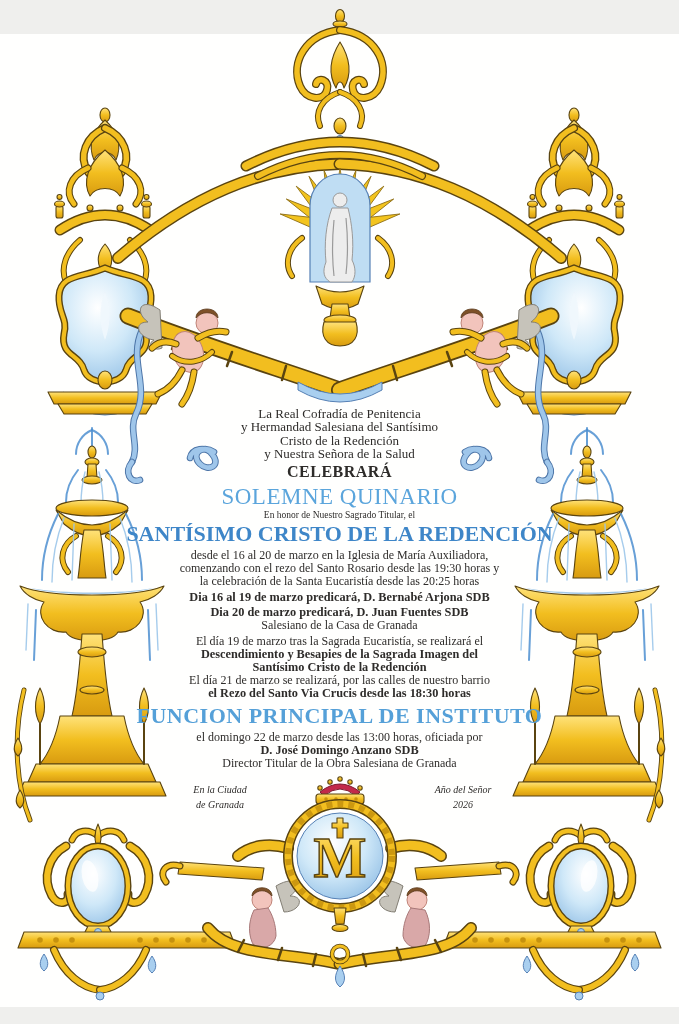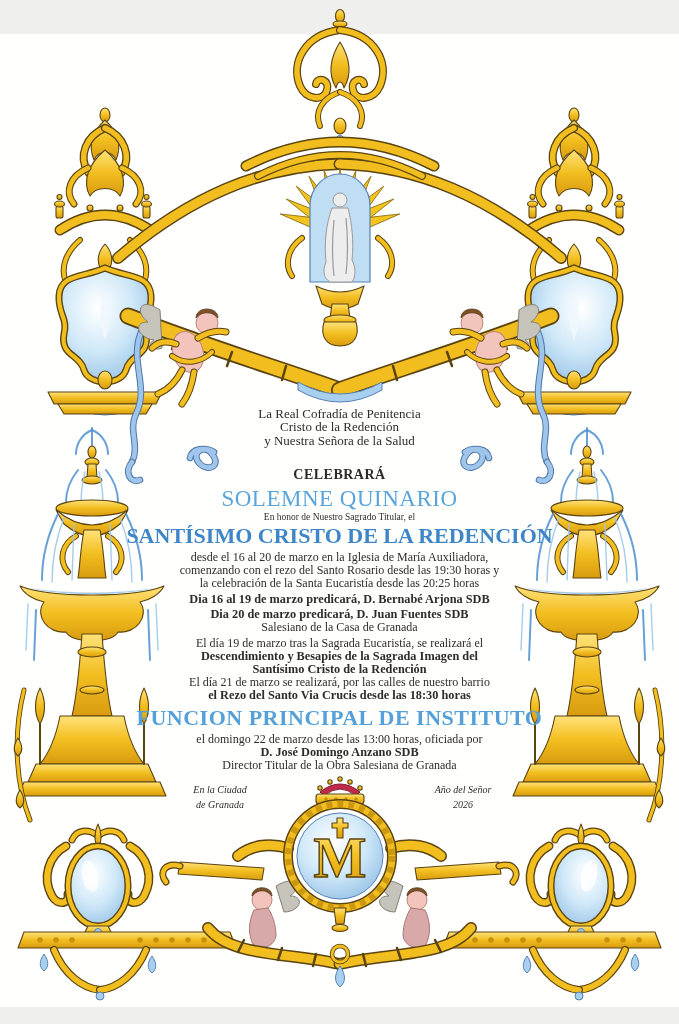--- a/index.html
+++ b/index.html
@@ -20,21 +20,21 @@
   .ribo{fill:none;stroke:#4E76A8;stroke-width:6.6;stroke-linecap:round;}
   .rib{fill:none;stroke:#9FC6EA;stroke-width:4.6;stroke-linecap:round;}
   .skin{fill:#F2C4BC;stroke:#C08478;stroke-width:1;}
   .wng{fill:#C6C3BA;stroke:#827E74;stroke-width:1;}
   .gray{fill:#EDEDED;stroke:#9a9a9a;stroke-width:1;}
 
   
   #text-block{position:absolute;z-index:2;top:407px;left:50%;transform:translateX(-50%);
               width:470px;text-align:center;color:var(--ink,#2e2c2a);}
   .org{font-size:13px;line-height:13.4px;}
-  .celebrara{font-size:14px;font-weight:bold;letter-spacing:.5px;margin-top:20px;font-family:Liberation Serif, serif;}
+  .celebrara{font-size:16px;font-weight:bold;letter-spacing:.5px;margin-top:2px;font-family:Liberation Serif, serif;}
   .title1{font-size:23px;font-weight:normal;letter-spacing:.5px;color:var(--title-blue-1,#5BA5DC);margin-top:3px;line-height:26px;}
   .honor{font-size:9.5px;line-height:10px;}
   .title2{font-size:22px;font-weight:bold;color:var(--title-blue-2,#3E86C8);line-height:25px;margin-top:1px;}
   .body-line{font-size:12px;line-height:13px;}
   .body-bold{font-size:12.3px;line-height:13px;font-weight:bold;}
   .gap3{margin-top:3px;} .gap2{margin-top:2px;}
   .title3{font-size:22px;font-weight:bold;letter-spacing:.5px;color:var(--title-blue-3,#55A0D8);line-height:26px;margin-top:3px;}
   .footer-text{position:absolute;z-index:2;top:782px;width:150px;text-align:center;
                font-style:italic;font-size:10px;line-height:15px;color:var(--ink,#2e2c2a);}
   #footer-place{left:145px;} #footer-year{left:388px;}
@@ -326,20 +326,21 @@
       <path class="gd" d="M334,908 L346,908 L344,924 L336,924 Z"></path>
       <ellipse class="gd" cx="340" cy="928" rx="8" ry="3.5"></ellipse>
       <circle cx="340" cy="954" r="8" fill="none" stroke="#5a4410" stroke-width="4.5"></circle>
       <circle cx="340" cy="954" r="8" fill="none" stroke="#F2BE1F" stroke-width="2.8"></circle>
       <path class="blu" d="M340,966 c6,9 6,16 0,21 c-6,-5 -6,-12 0,-21 Z"></path>
     </g>
   </svg>
 
   <div id="text-block">
     <div class="org">La Real Cofradía de Penitencia</div>
+    <div class="org">y Hermandad Salesiana del Santísimo</div>
     <div class="org">Cristo de la Redención</div>
     <div class="org">y Nuestra Señora de la Salud</div>
     <div class="celebrara">CELEBRARÁ</div>
     <div class="title1">SOLEMNE QUINARIO</div>
     <div class="honor">En honor de Nuestro Sagrado Titular, el</div>
     <div class="title2">SANTÍSIMO CRISTO DE LA REDENCIÓN</div>
     <div class="body-line gap3">desde el 16 al 20 de marzo en la Iglesia de María Auxiliadora,</div>
     <div class="body-line">comenzando con el rezo del Santo Rosario desde las 19:30 horas y</div>
     <div class="body-line">la celebración de la Santa Eucaristía desde las 20:25 horas</div>
     <div class="body-bold gap3">Dia 16 al 19 de marzo predicará, D. Bernabé Arjona SDB</div>

